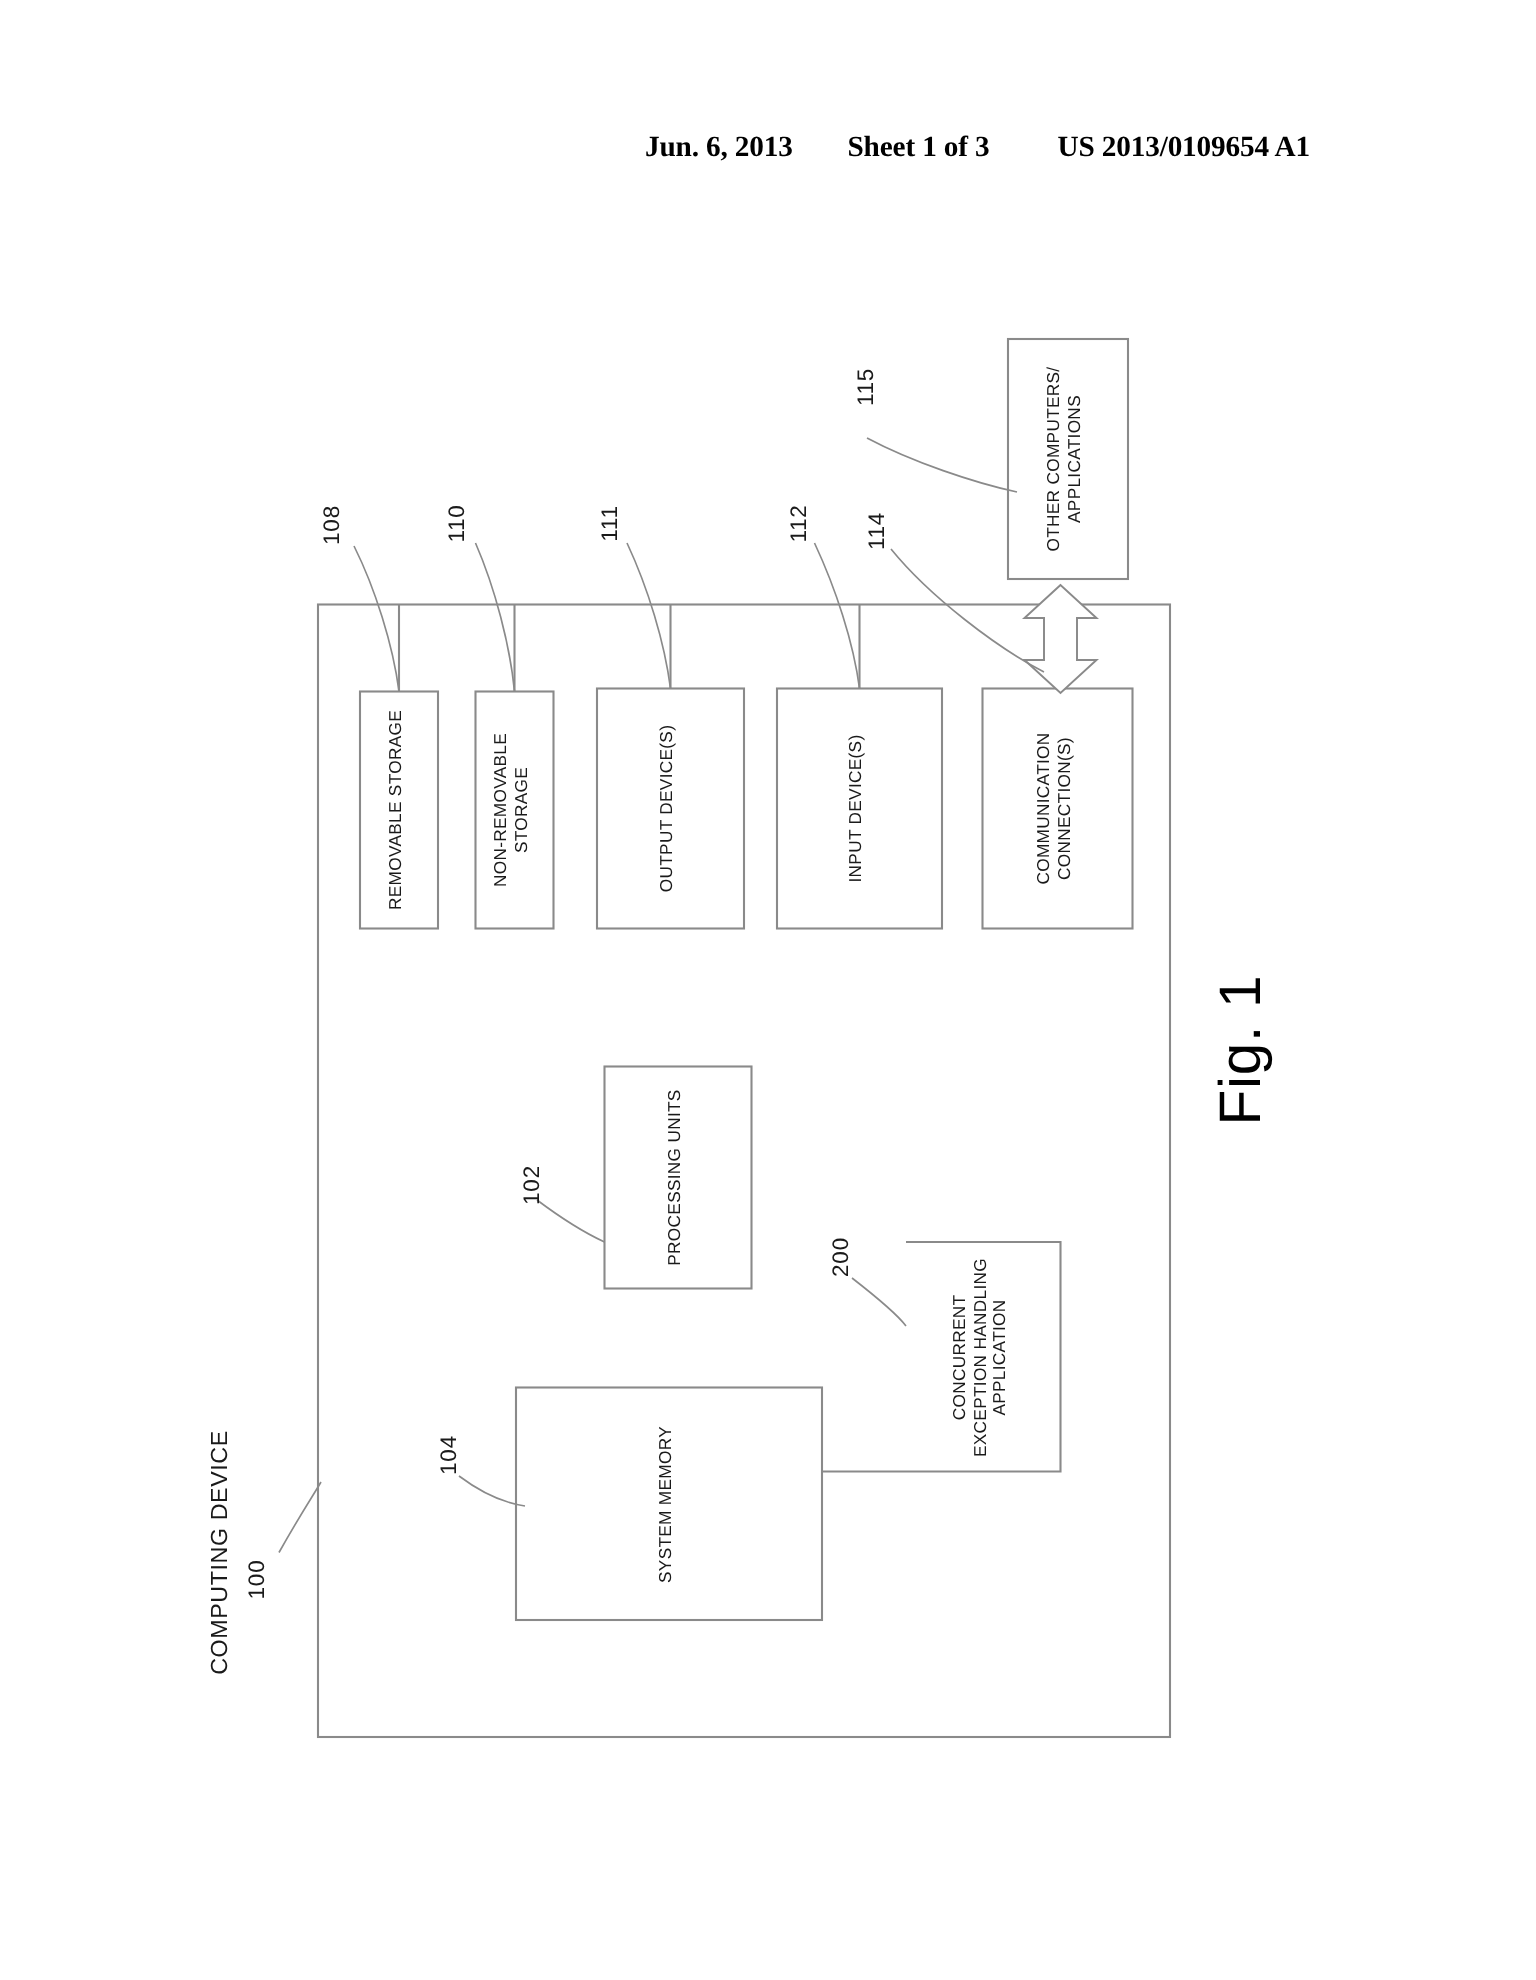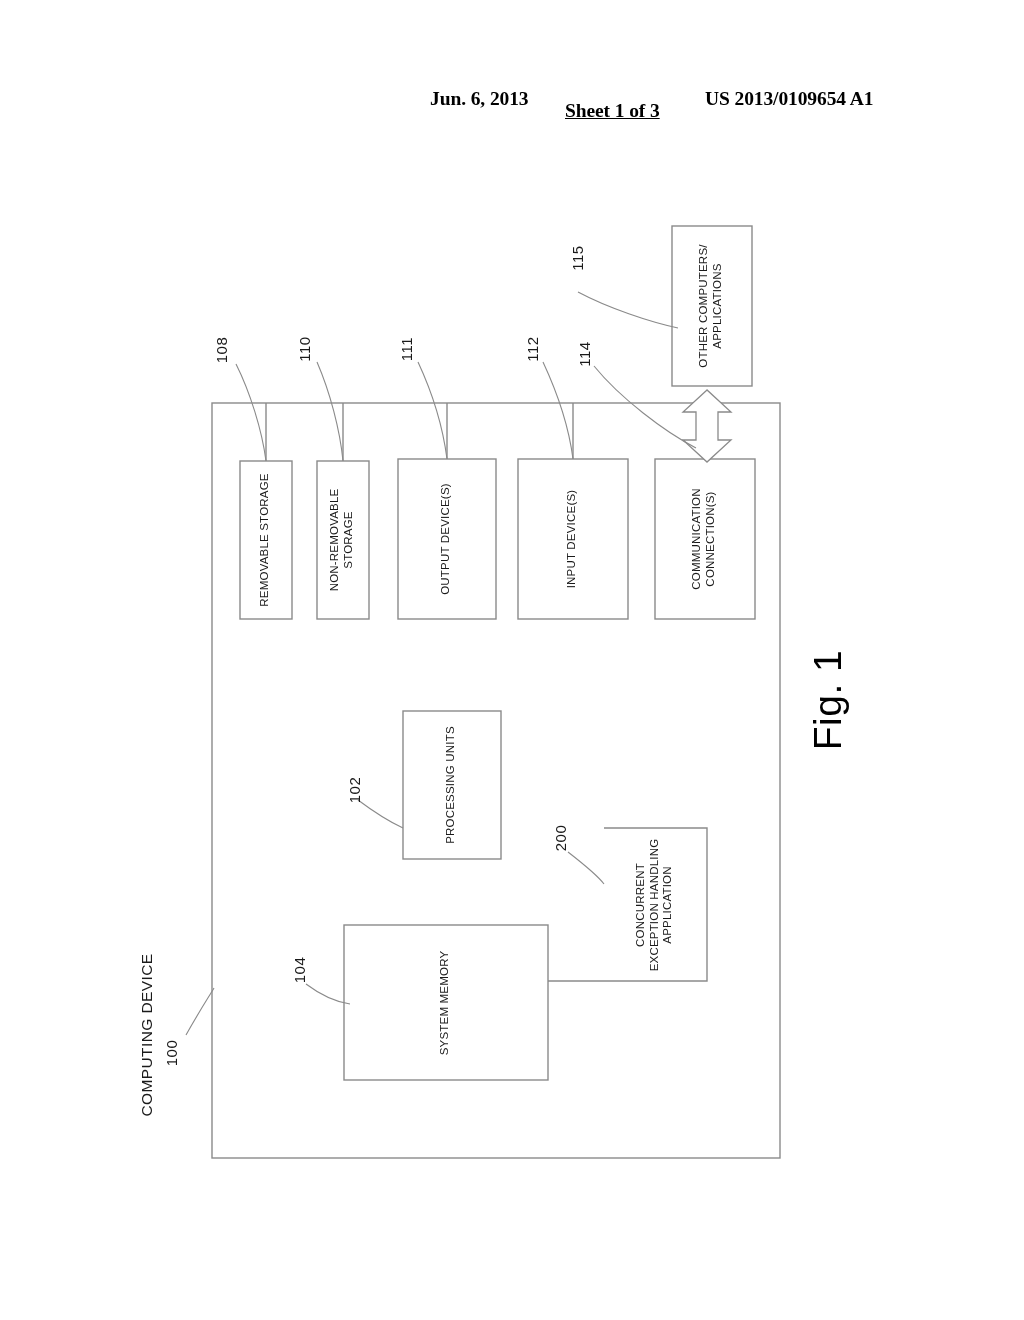--- a/index.html
+++ b/index.html
@@ -24,21 +24,21 @@
     width: 1024px;
     height: 34px;
     font-family: "Liberation Serif", serif;
     font-weight: bold;
     font-size: 19.5px;
     color: #000;
     letter-spacing: -0.1px;
   }
   #page-header .hdr-pub   { position: absolute; left: 126px; top: 0; white-space: nowrap; }
   #page-header .hdr-date  { position: absolute; left: 430px; top: 0; white-space: nowrap; }
-  #page-header .hdr-sheet { position: absolute; left: 565px; top: 12px; white-space: nowrap; text-decoration: underline; }
+  #page-header .hdr-sheet { position: absolute; left: 565px; top: 0; white-space: nowrap; }
   #page-header .hdr-num   { position: absolute; left: 705px; top: 0; white-space: nowrap; }
 
   
   #figure {
     position: absolute;
     left: 0;
     top: 0;
     width: 1024px;
     height: 1320px;
   }

